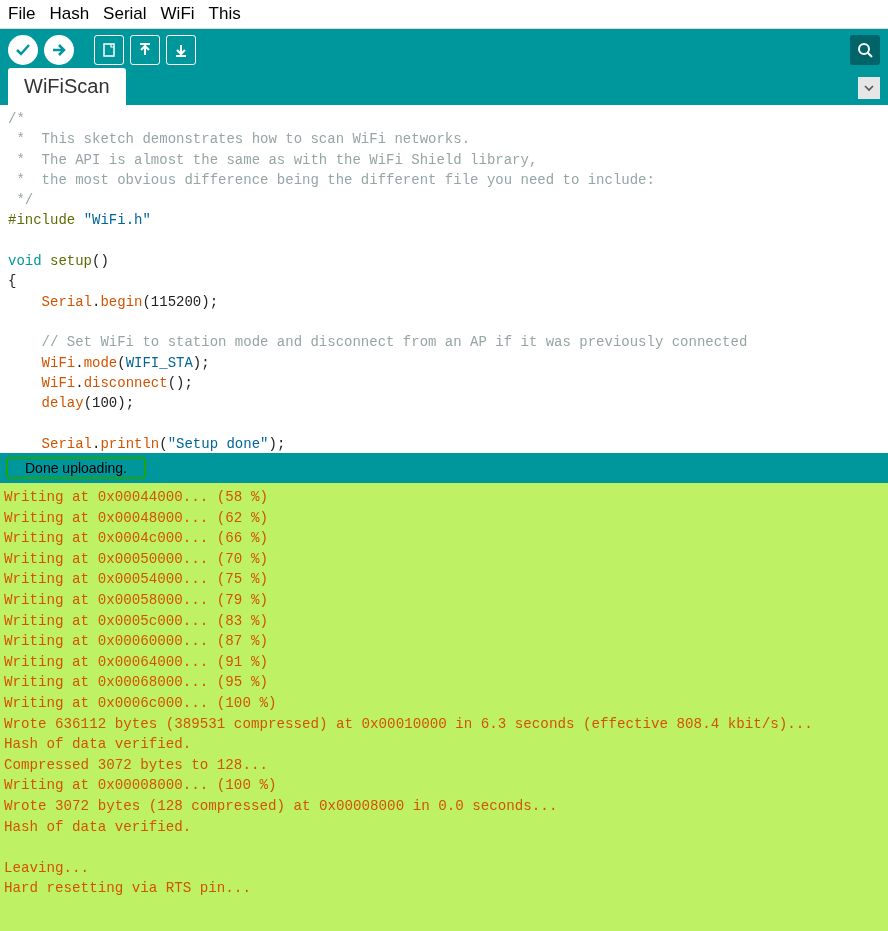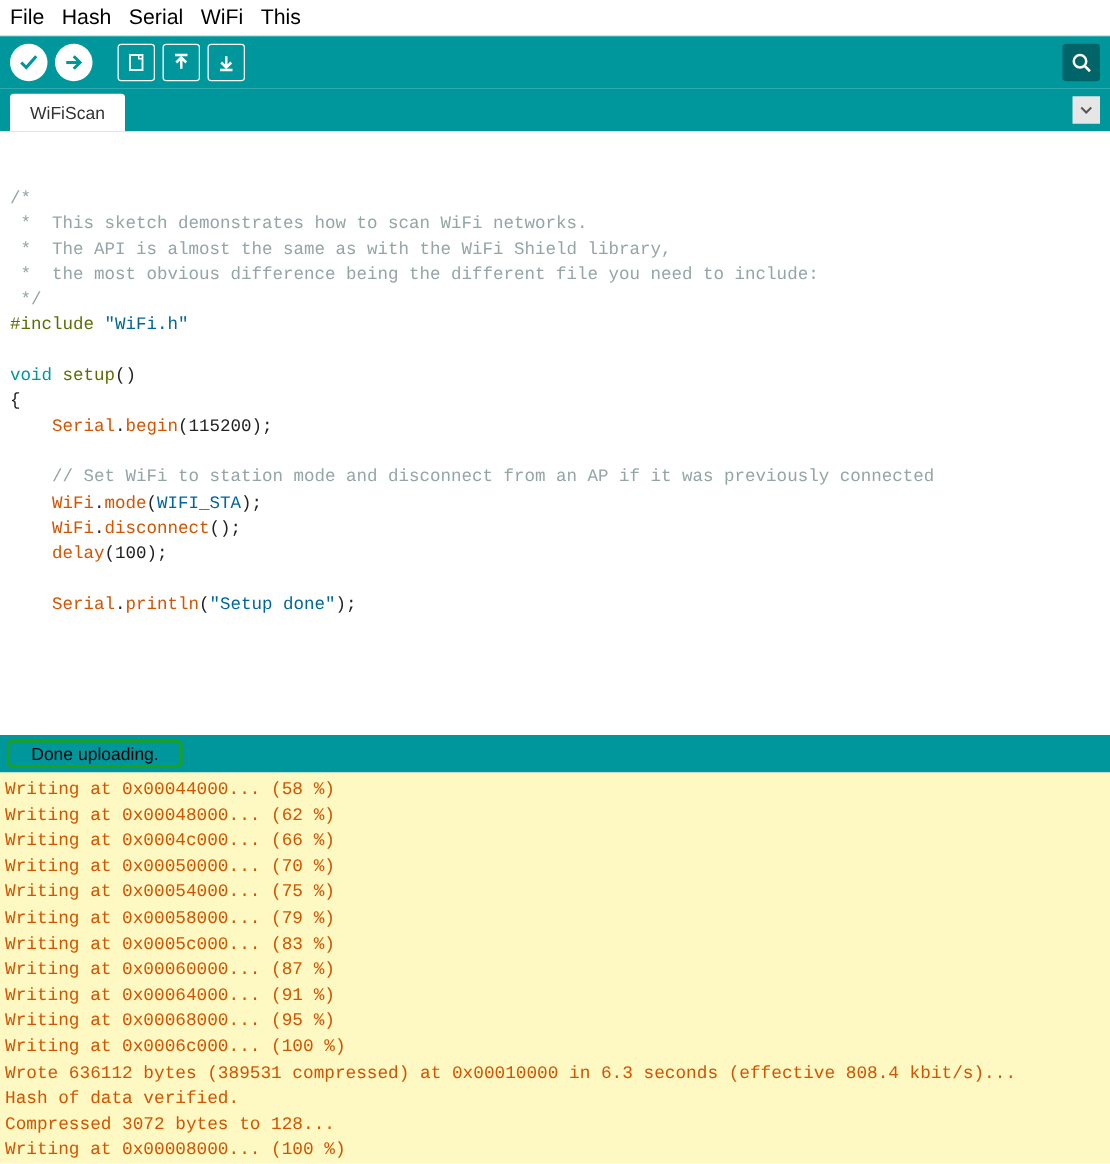--- a/index.html
+++ b/index.html
@@ -54,21 +54,21 @@
     background: #00979c;
     padding: 0 8px 0 8px;
     display: flex;
     align-items: flex-end;
     height: 34px;
     position: relative;
   }
   .tab {
     background: #fff;
     padding: 7px 16px;
-    font-size: 14px;
+    font-size: 20px;
     color: #333;
     border-radius: 3px 3px 0 0;
     margin-top: 4px;
   }
   .tab-menu {
     margin-left: auto;
     width: 22px;
     height: 22px;
     background: #e6e6e6;
     display: flex;
@@ -78,22 +78,21 @@
   }
   .editor {
     flex: 0 0 auto;
     background: #fff;
     padding: 4px 8px 8px 8px;
     font-family: "Courier New", monospace;
     font-size: 14px;
     line-height: 1.45;
     white-space: pre;
     overflow: hidden;
-    height: 443px;
-    margin-top: 40px;
+    height: 348px;
   }
   .c-comment { color: #95a5a6; }
   .c-pre { color: #5e6d03; }
   .c-str { color: #006699; }
   .c-kw { color: #00979c; }
   .c-type { color: #d35400; }
   .c-const { color: #006699; }
   .c-black { color: #222; }
   .status-bar {
     background: #00979c;
@@ -101,21 +100,21 @@
     font-size: 14px;
     color: #000;
   }
   .status-text {
     display: inline-block;
     border: 2px solid #1fa214;
     border-radius: 4px;
     padding: 1px 17px;
   }
   .console {
-    background: #fef9c3;
+    background: #bef264;
     color: #d35400;
     font-family: "Courier New", monospace;
     font-size: 14.2px;
     line-height: 1.45;
     padding: 4px 4px;
     white-space: pre;
     flex: 1;
     overflow: hidden;
   }
 </style>

